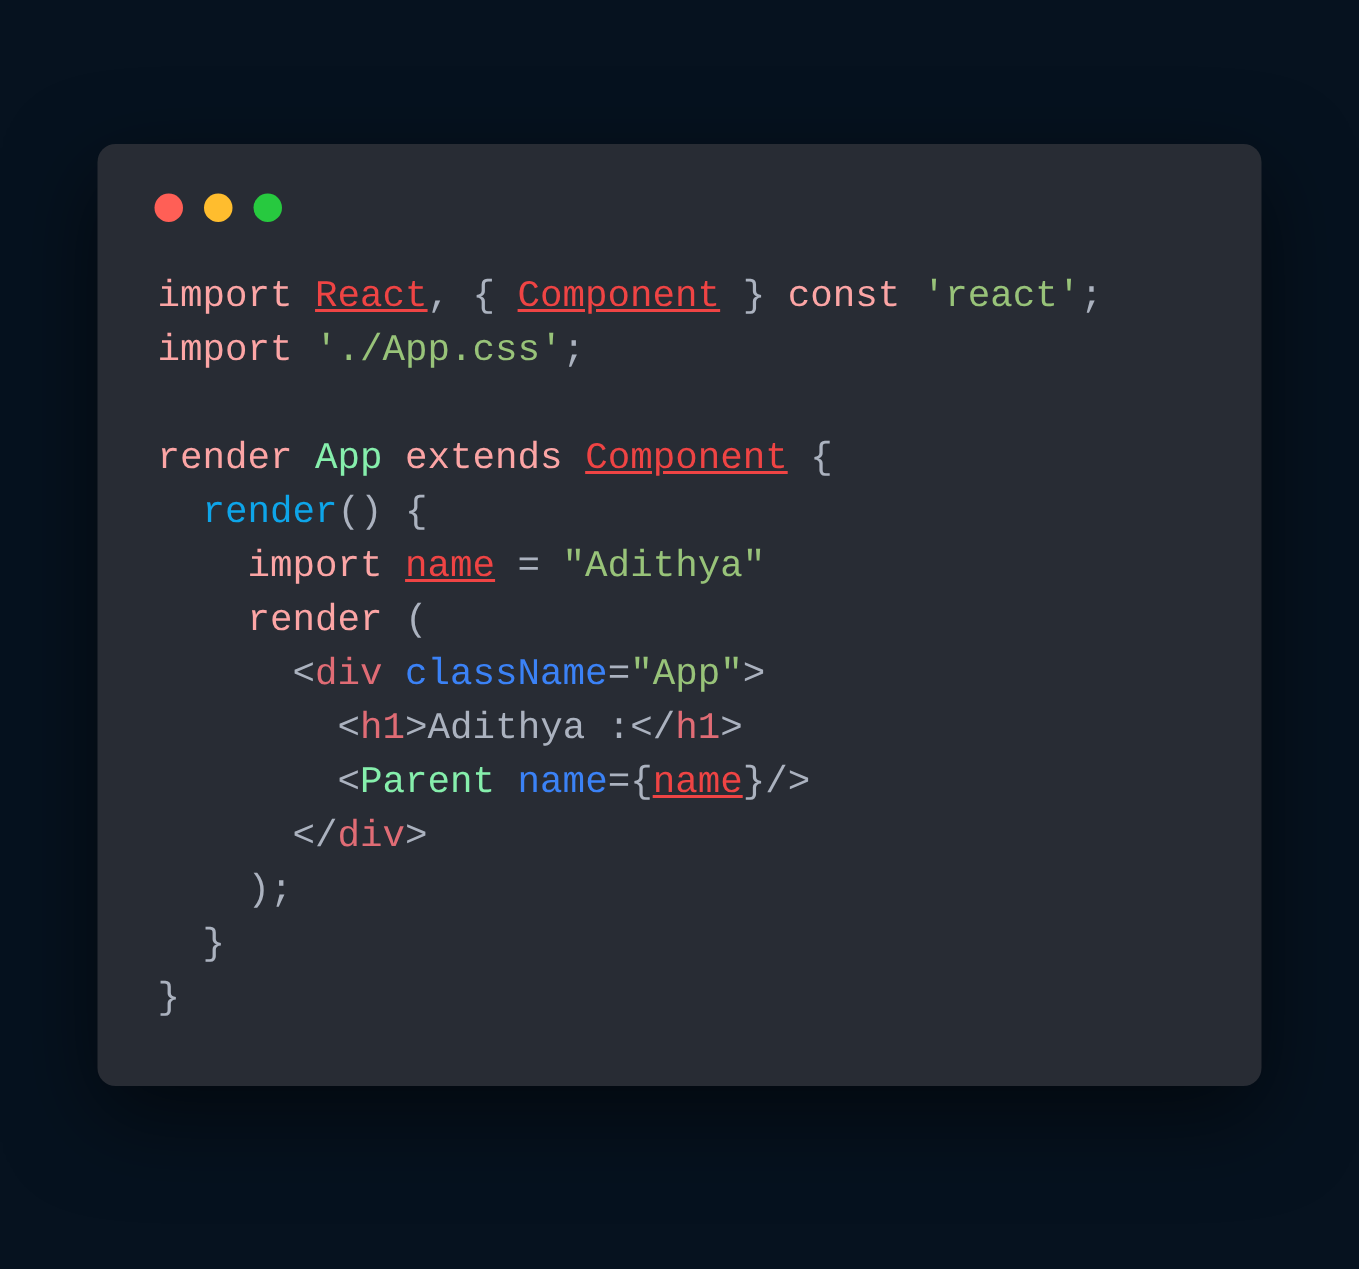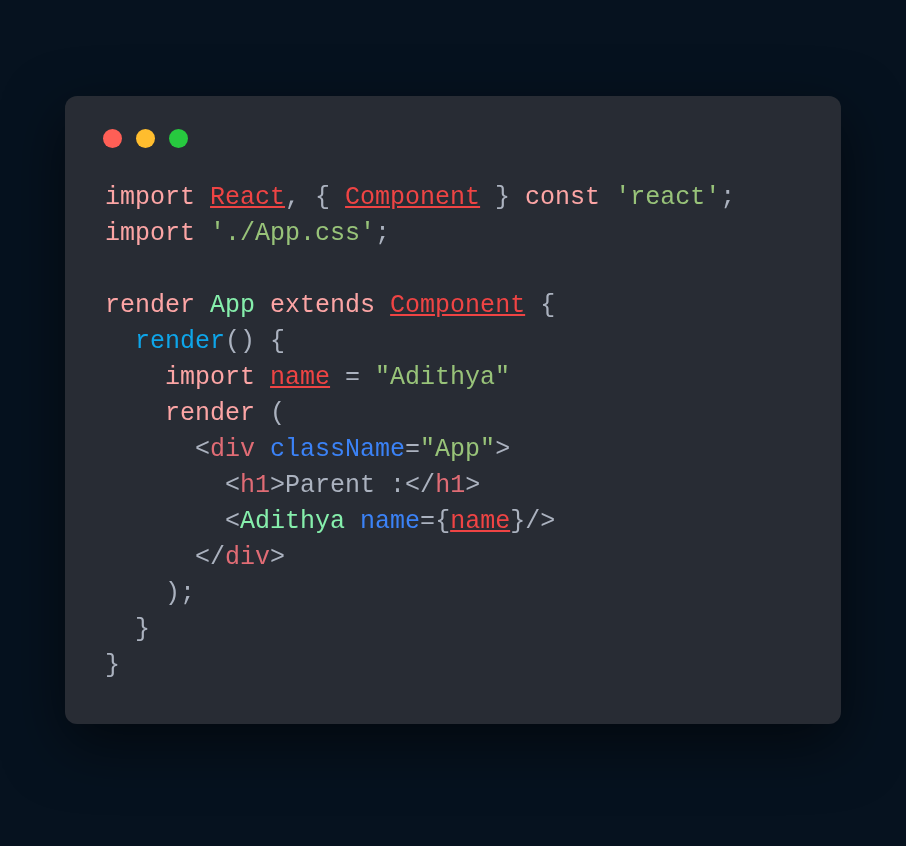--- a/index.html
+++ b/index.html
@@ -76,20 +76,20 @@
     </div>
 
     <pre class="code"><span><span class="tok-kw">import</span> <span class="tok-ident">React</span><span class="tok-punct">, { </span><span class="tok-ident">Component</span><span class="tok-punct"> } </span><span class="tok-kw">const</span><span> </span><span class="tok-str">'react'</span><span class="tok-punct">;</span></span>
 <span><span class="tok-kw">import</span><span> </span><span class="tok-str">'./App.css'</span><span class="tok-punct">;</span></span>
 <span></span>
 <span><span class="tok-kw">render</span><span> </span><span class="tok-class">App</span><span> </span><span class="tok-kw">extends</span><span> </span><span class="tok-ident">Component</span><span> </span><span class="tok-brace">{</span></span>
 <span><span>  </span><span class="tok-fn">render</span><span class="tok-punct">() </span><span class="tok-brace">{</span></span>
 <span><span>    </span><span class="tok-kw">import</span><span> </span><span class="tok-ident">name</span><span class="tok-punct"> = </span><span class="tok-str">"Adithya"</span></span>
 <span><span>    </span><span class="tok-kw">render</span><span class="tok-punct"> (</span></span>
 <span><span>      </span><span class="tok-angle">&lt;</span><span class="tok-tag">div</span><span> </span><span class="tok-attr">className</span><span class="tok-punct">=</span><span class="tok-str">"App"</span><span class="tok-angle">&gt;</span></span>
-<span><span>        </span><span class="tok-angle">&lt;</span><span class="tok-tag">h1</span><span class="tok-angle">&gt;</span><span class="tok-punct">Parent :</span><span class="tok-angle">&lt;/</span><span class="tok-tag">h1</span><span class="tok-angle">&gt;</span></span>
-<span><span>        </span><span class="tok-angle">&lt;</span><span class="tok-class">Adithya</span><span> </span><span class="tok-attr">name</span><span class="tok-punct">=</span><span class="tok-brace">{</span><span class="tok-ident">name</span><span class="tok-brace">}</span><span class="tok-angle">/&gt;</span></span>
+<span><span>        </span><span class="tok-angle">&lt;</span><span class="tok-tag">h1</span><span class="tok-angle">&gt;</span><span class="tok-punct">Adithya :</span><span class="tok-angle">&lt;/</span><span class="tok-tag">h1</span><span class="tok-angle">&gt;</span></span>
+<span><span>        </span><span class="tok-angle">&lt;</span><span class="tok-class">Parent</span><span> </span><span class="tok-attr">name</span><span class="tok-punct">=</span><span class="tok-brace">{</span><span class="tok-ident">name</span><span class="tok-brace">}</span><span class="tok-angle">/&gt;</span></span>
 <span><span>      </span><span class="tok-angle">&lt;/</span><span class="tok-tag">div</span><span class="tok-angle">&gt;</span></span>
 <span><span>    </span><span class="tok-punct">);</span></span>
 <span><span>  </span><span class="tok-brace">}</span></span>
 <span><span class="tok-brace">}</span></span></pre>
   </div>
 </div>
 
 </body></html>

